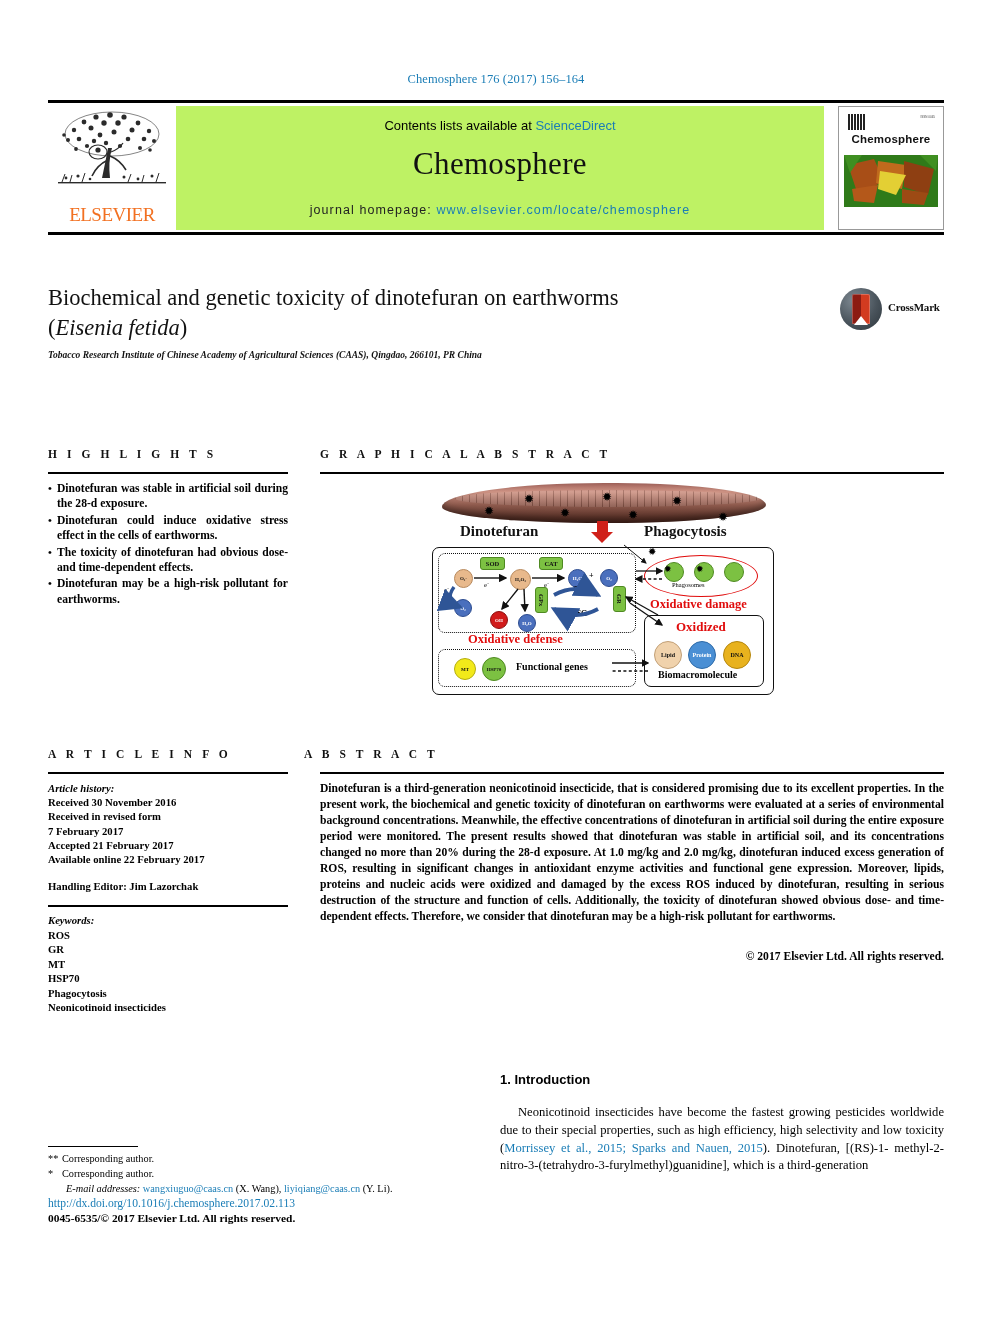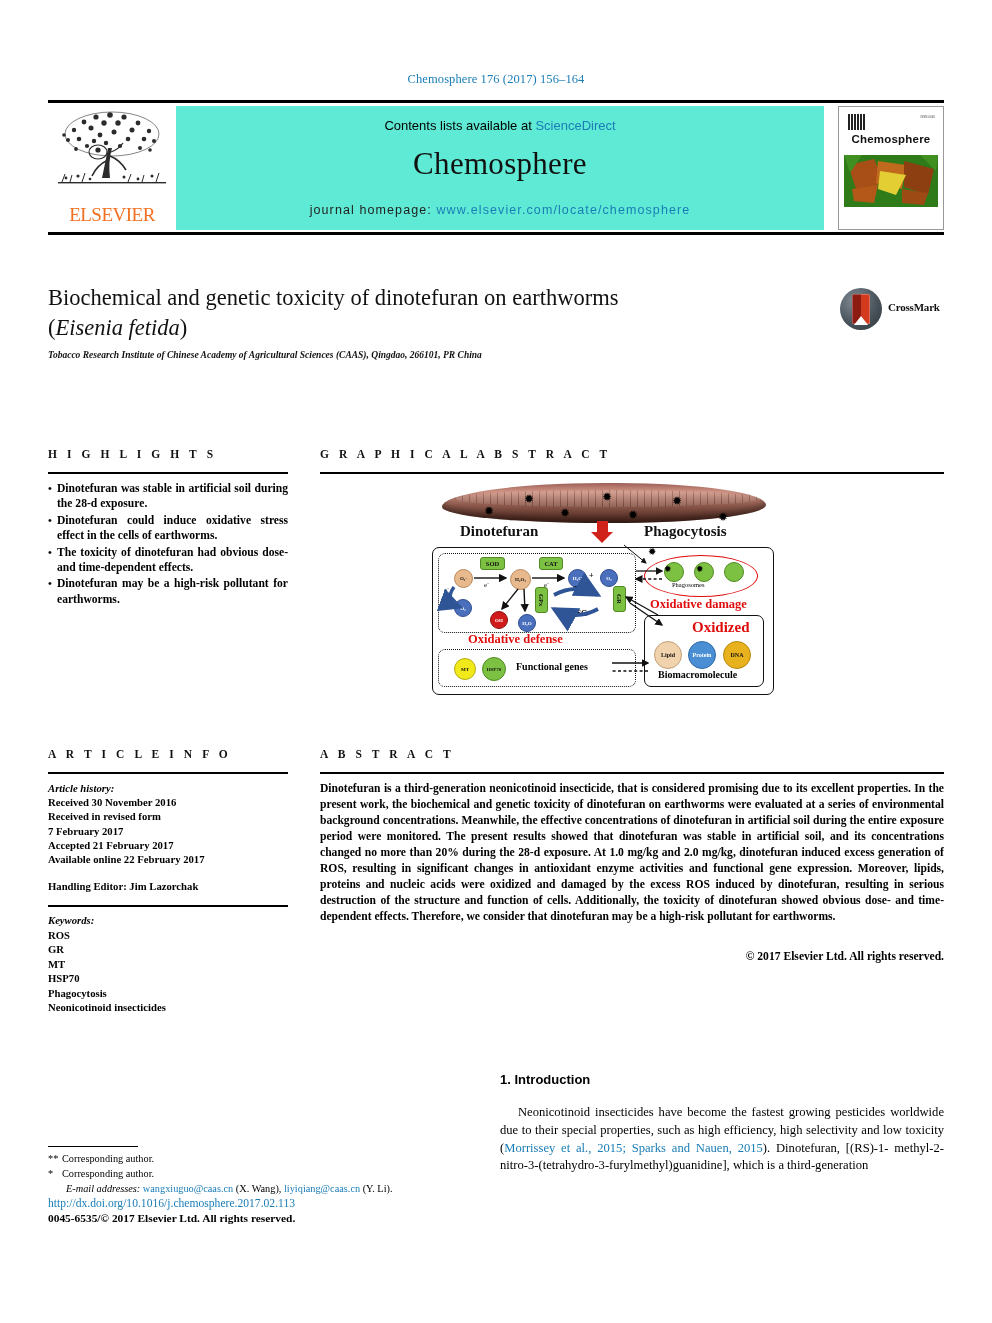--- a/index.html
+++ b/index.html
@@ -69,21 +69,21 @@
     width: 120px;
     text-align: center;
     font-family: "Liberation Serif", serif;
     font-size: 19px;
     letter-spacing: -0.5px;
     color: #f27021;
     font-weight: 400;
   }
   .banner-center {
     flex: 1 1 auto;
-    background: #5eead4;
+    background: #bef264;
     position: relative;
     padding-left: 32px;
   }
   .contents-line {
     position: absolute;
     top: 12px; left: 0; width: 100%;
     text-align: center;
     font-size: 13px;
     font-family: "Liberation Sans", sans-serif;
     color: #000;
@@ -330,21 +330,21 @@
   }
   .ai-it { font-style: italic; }
   #kw-rule { position:absolute; left:48px; top:905px; width:240px; height:2.2px; }
   .kw-body {
     position: absolute; left: 48px; top: 913px; width: 246px;
     font-size: 10.7px; line-height: 1.36;
     font-weight: 700;
     font-family: "Liberation Serif", serif;
   }
 
-  #abs-head { top: 748px; left: 320px; }
+  #abs-head { top: 748px; left: 304px; }
   #abs-rule { position:absolute; left:320px; top:772px; width:624px; height:2.2px; }
   .abs-body {
     position: absolute; left: 320px; top: 781px; width: 624px;
     font-size: 11.6px; line-height: 1.38;
     font-weight: 700;
     text-align: justify;
     font-family: "Liberation Serif", serif;
   }
   .abs-copy {
     position: absolute; left: 320px; top: 950px; width: 624px;
@@ -600,21 +600,21 @@
     <div class="bubble" style="left:262px;top:81px;width:18px;height:18px;background:#7cc142;border:1px solid #4f8a22"></div>
     <div class="bubble" style="left:292px;top:81px;width:18px;height:18px;background:#7cc142;border:1px solid #4f8a22"></div>
     <span class="star" style="left:216px;top:66px;font-size:10px">✹</span>
     <span class="star" style="left:232px;top:84px;font-size:9px">✹</span>
     <span class="star" style="left:264px;top:84px;font-size:9px">✹</span>
     <div style="position:absolute;left:240px;top:100px;font-size:6.5px;font-family:'Liberation Serif',serif">Phagosomes</div>
 
     <div class="red-head" style="left:218px;top:116px;font-size:12.5px">Oxidative damage</div>
 
     <div class="solid-box" style="left:212px;top:134px;width:118px;height:70px"></div>
-    <div class="red-head" style="left:260px;top:138px;font-size:15px">Oxidized</div>
+    <div class="red-head" style="left:244px;top:138px;font-size:13px">Oxidized</div>
     <div class="bubble" style="left:222px;top:160px;width:26px;height:26px;background:#f0d2ac;border:1px solid #c2a077;font-size:6px">Lipid</div>
     <div class="bubble" style="left:256px;top:160px;width:26px;height:26px;background:#4a8fd4;border:1px solid #2d6aa8;color:#fff;font-size:6px">Protein</div>
     <div class="bubble" style="left:291px;top:160px;width:26px;height:26px;background:#e8b21e;border:1px solid #b5860d;font-size:6px">DNA</div>
     <div style="position:absolute;left:226px;top:188px;font-size:10px;font-weight:700;font-family:'Liberation Serif',serif">Biomacromolecule</div>
 
     <svg style="position:absolute;left:180px;top:60px;width:160px;height:150px" viewBox="0 0 160 150">
       <defs>
         <marker id="ah2" markerWidth="6" markerHeight="6" refX="5" refY="3" orient="auto">
           <path d="M0,0 L6,3 L0,6 z" fill="#111"></path>
         </marker>

